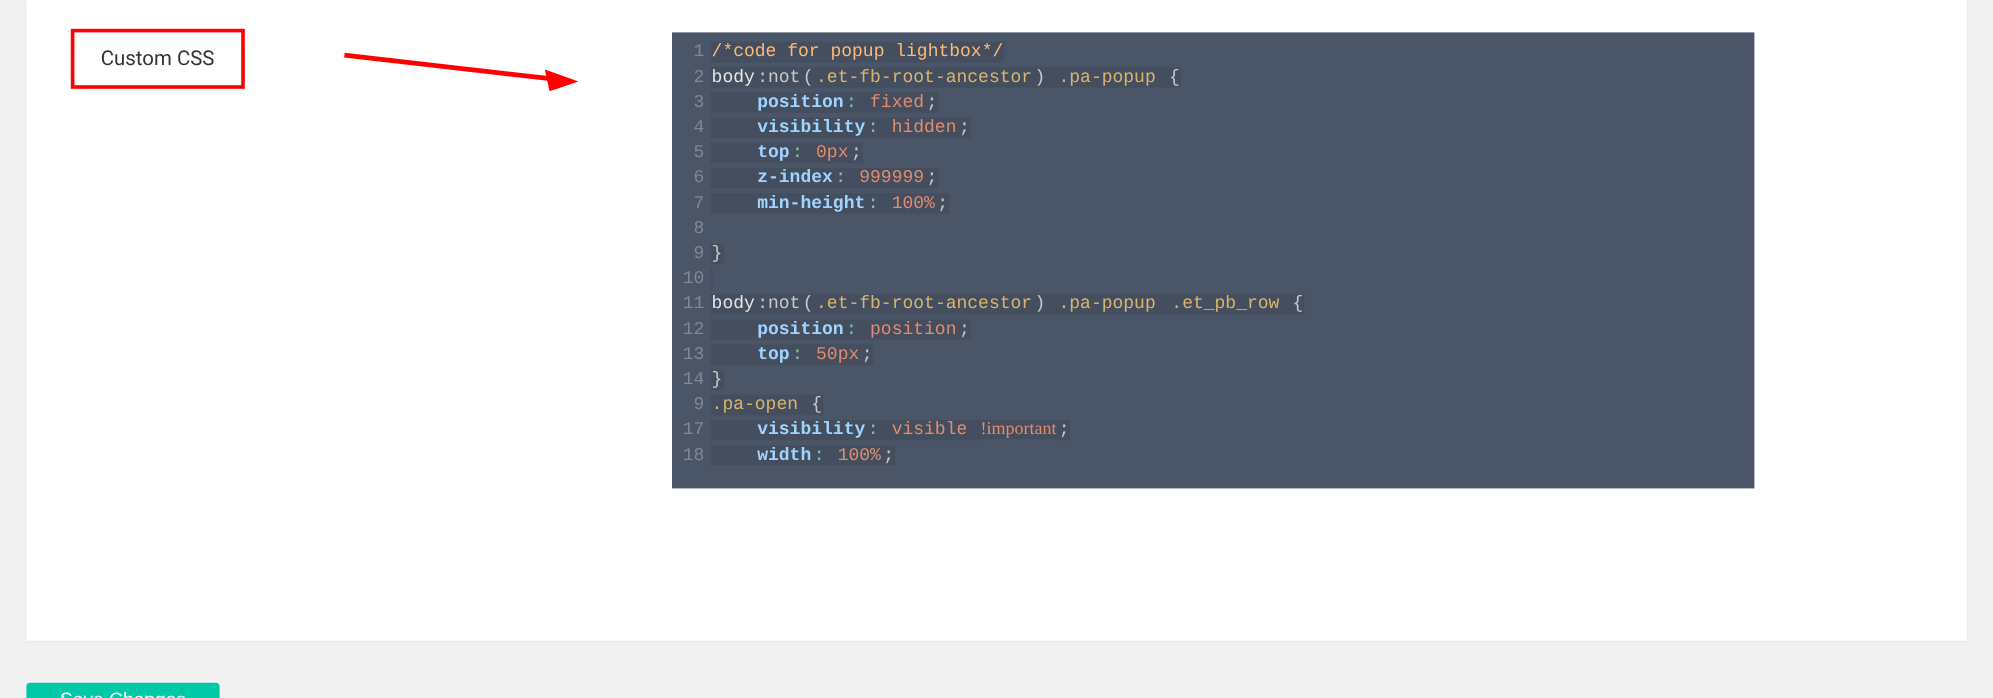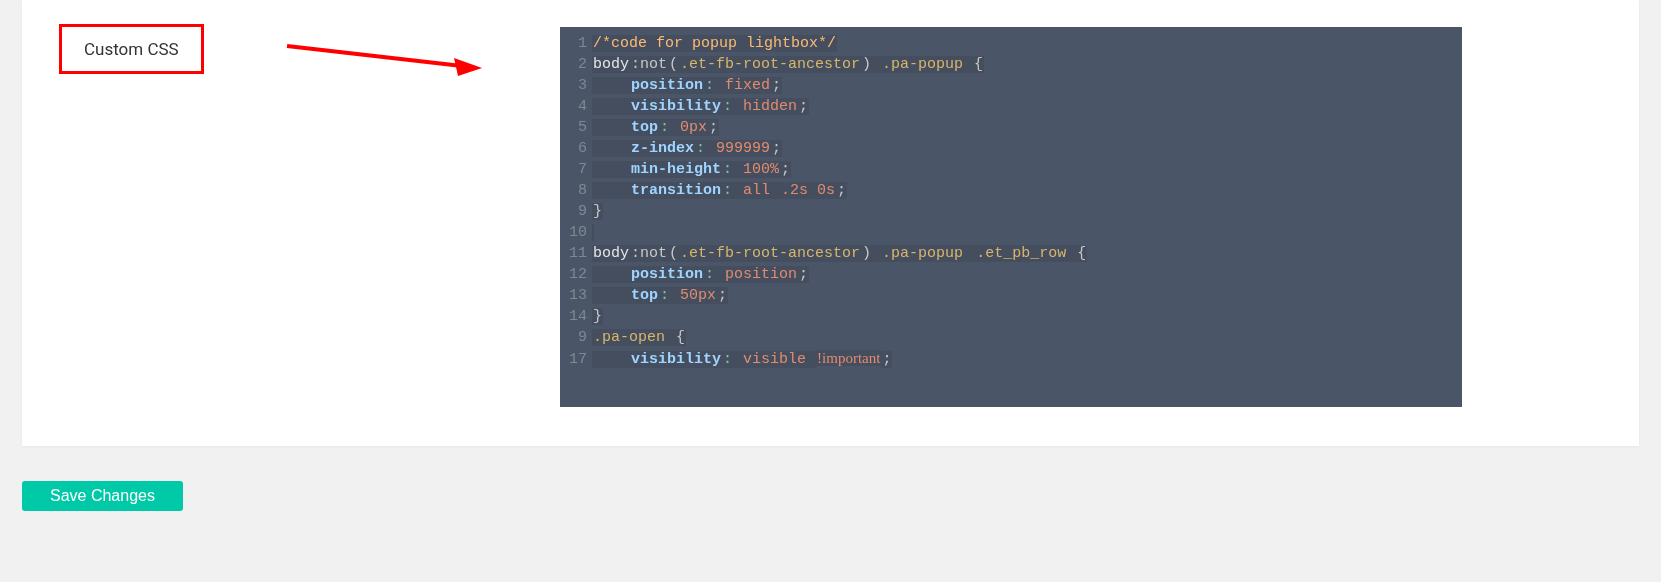--- a/index.html
+++ b/index.html
@@ -8,21 +8,21 @@
     background: #f1f1f1;
     width: 1661px;
     height: 582px;
     overflow: hidden;
   }
   .panel {
     background: #ffffff;
     margin: 0 22px;
     padding: 0;
     position: relative;
-    height: 446px;
+    height: 534px;
     box-shadow: 0 1px 2px rgba(0,0,0,0.05);
   }
   .label-box {
     position: absolute;
     top: 24px;
     left: 37px;
     border: 3px solid #ff0000;
     padding: 12px 22px;
     font-size: 17px;
     color: #333333;
@@ -145,21 +145,20 @@
         <div class="line">
           <div class="ln">6</div>
           <div class="code"><span class="plain">    </span><span class="prop">z-index</span><span class="punct">: </span><span class="num">999999</span><span class="plain">;</span></div>
         </div>
         <div class="line">
           <div class="ln">7</div>
           <div class="code"><span class="plain">    </span><span class="prop">min-height</span><span class="punct">: </span><span class="num">100%</span><span class="plain">;</span></div>
         </div>
         <div class="line">
           <div class="ln">8</div>
-          <div class="code"><span class="plain">    </span><span class="prop">transition</span><span class="punct">: </span><span class="val">all </span><span class="num">.2s 0s</span><span class="plain">;</span></div>
         </div>
         <div class="line">
           <div class="ln">9</div>
           <div class="code"><span class="plain">}</span></div>
         </div>
         <div class="line">
           <div class="ln">10</div>
           <div class="code"><span class="plain"></span></div>
         </div>
         <div class="line">
@@ -178,20 +177,24 @@
           <div class="ln">14</div>
           <div class="code"><span class="plain">}</span></div>
         </div>
         <div class="line">
           <div class="ln">9</div>
           <div class="code"><span class="class">.pa-open</span><span class="plain"> {</span></div>
         </div>
         <div class="line">
           <div class="ln">17</div>
           <div class="code"><span class="plain">    </span><span class="prop">visibility</span><span class="punct">: </span><span class="val">visible </span><span class="kw">!important</span><span class="plain">;</span></div>
+        </div>
+        <div class="line">
+          <div class="ln">18</div>
+          <div class="code"><span class="plain">    </span><span class="prop">width</span><span class="punct">: </span><span class="num">100%</span><span class="plain">;</span></div>
         </div>
       </div>
   </div>
 
 </div>
 
 <button class="save-btn">
   <span>Save Changes</span>
 </button>
 

